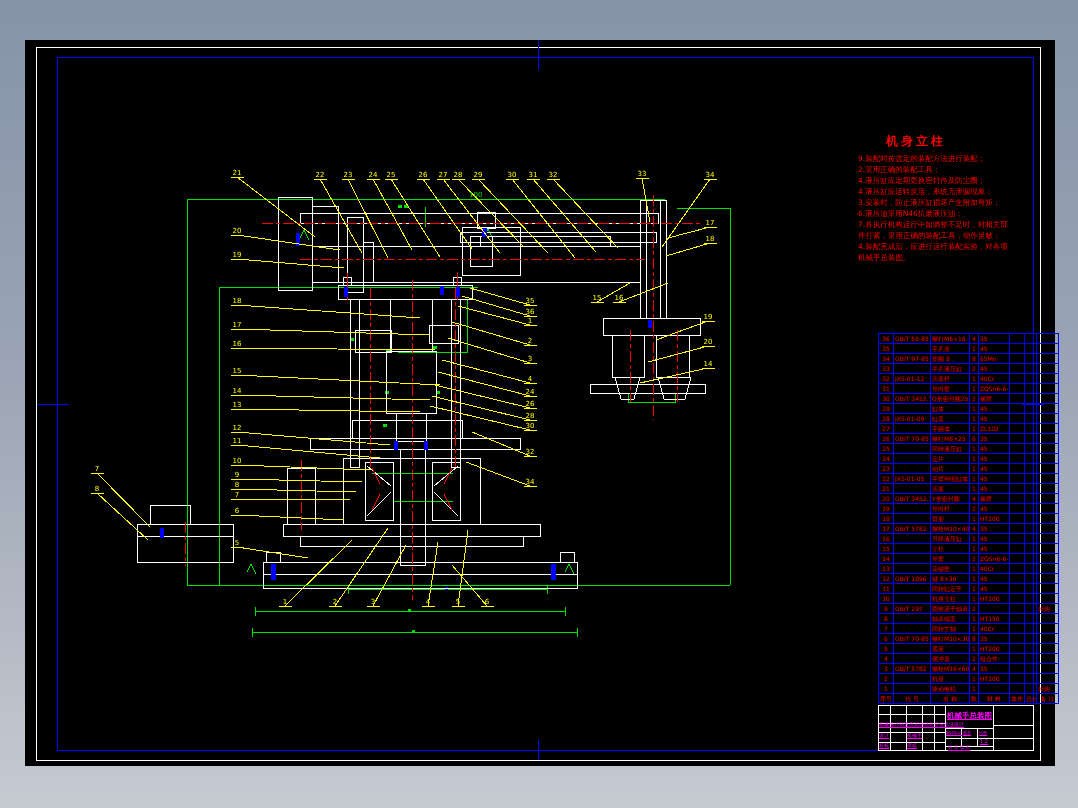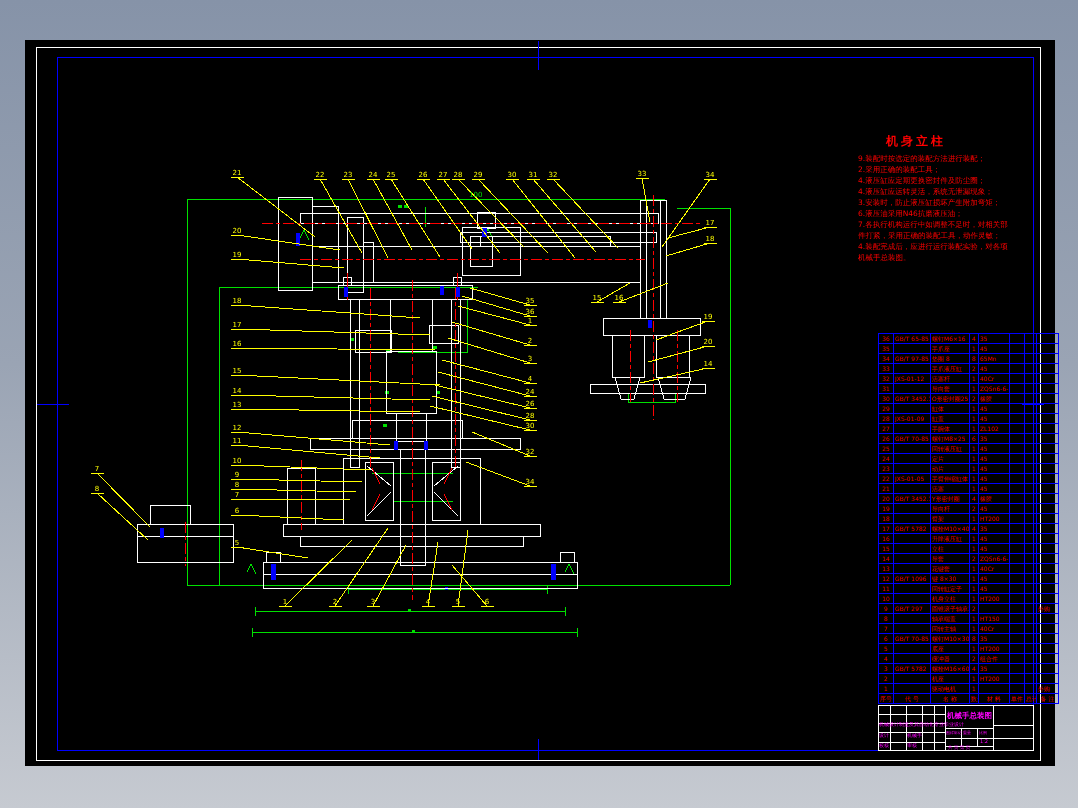--- a/index.html
+++ b/index.html
@@ -22,21 +22,21 @@
   .techreq{position:absolute;left:858px;top:133px;width:190px;color:#ff0000;}
   .techreq .tr-title{font-size:12px;font-weight:bold;letter-spacing:3px;margin-left:28px;margin-bottom:3px;}
   .techreq .tr-line{font-size:7.5px;line-height:11px;white-space:nowrap;overflow:hidden;}
   
   table.bom{position:absolute;left:878px;top:333px;width:156px;border-collapse:collapse;table-layout:fixed;}
   table.bom td{border:1px solid #0000ff;color:#ff0000;font-size:6px;line-height:6px;height:9px;
     padding:0 1px;overflow:hidden;white-space:nowrap;}
   table.bom td.c{text-align:center;}
   
   .tblock{position:absolute;left:878px;top:705px;width:156px;height:46px;}
-  .tblock .mg{position:absolute;color:#ff00ff;white-space:nowrap;line-height:1;}
+  .tblock .mg{position:absolute;color:#ff00ff;white-space:nowrap;line-height:1;text-decoration:underline;}
 </style>
 </head>
 <body>
 
 <div class="canvas"></div>
 
 <svg class="dwg" shape-rendering="crispEdges">
   <defs>
     <pattern id="hatch" patternUnits="userSpaceOnUse" width="5" height="5">
       <path d="M0,5 L5,0" stroke="#ff00ff" stroke-width="0.8"></path>

